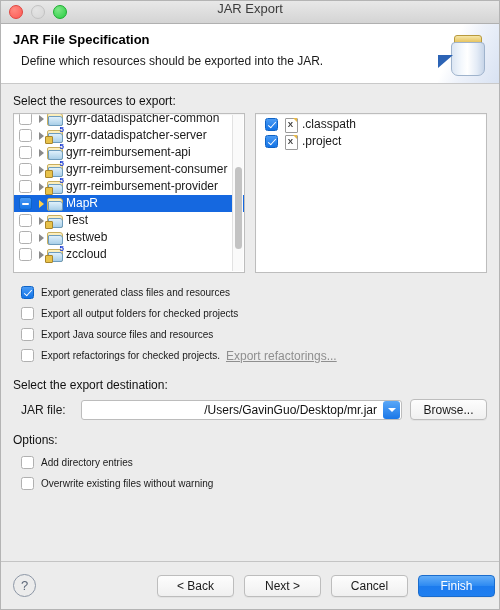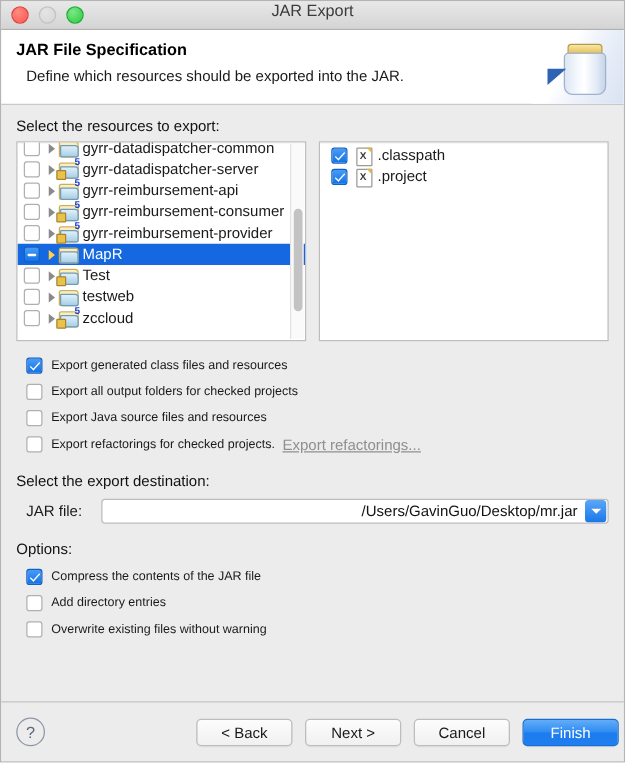--- a/index.html
+++ b/index.html
@@ -327,30 +327,27 @@
     <div class="dest">
       <div class="sec-label">Select the export destination:</div>
       <div class="destrow">
         <div class="jarlabel">JAR file:</div>
         <div class="combo">
           <div class="val" placeholder="">/Users/GavinGuo/Desktop/mr.jar</div>
           <div class="arrowbtn">
               <i></i>
             </div>
         </div>
+        <div class="btn browse">Browse...</div>
       </div>
     </div>
 
     <div class="dest" style="margin-top:13px;">
       <div class="sec-label">Options:</div>
       <div id="jar-options">
-          <div class="optrow">
-            <span class="cb on"></span>
-            <span class="optlabel">Compress the contents of the JAR file</span>
-          </div>
           <div class="optrow">
             <span class="cb"></span>
             <span class="optlabel">Add directory entries</span>
           </div>
           <div class="optrow">
             <span class="cb"></span>
             <span class="optlabel">Overwrite existing files without warning</span>
           </div>
         </div>
     </div>

